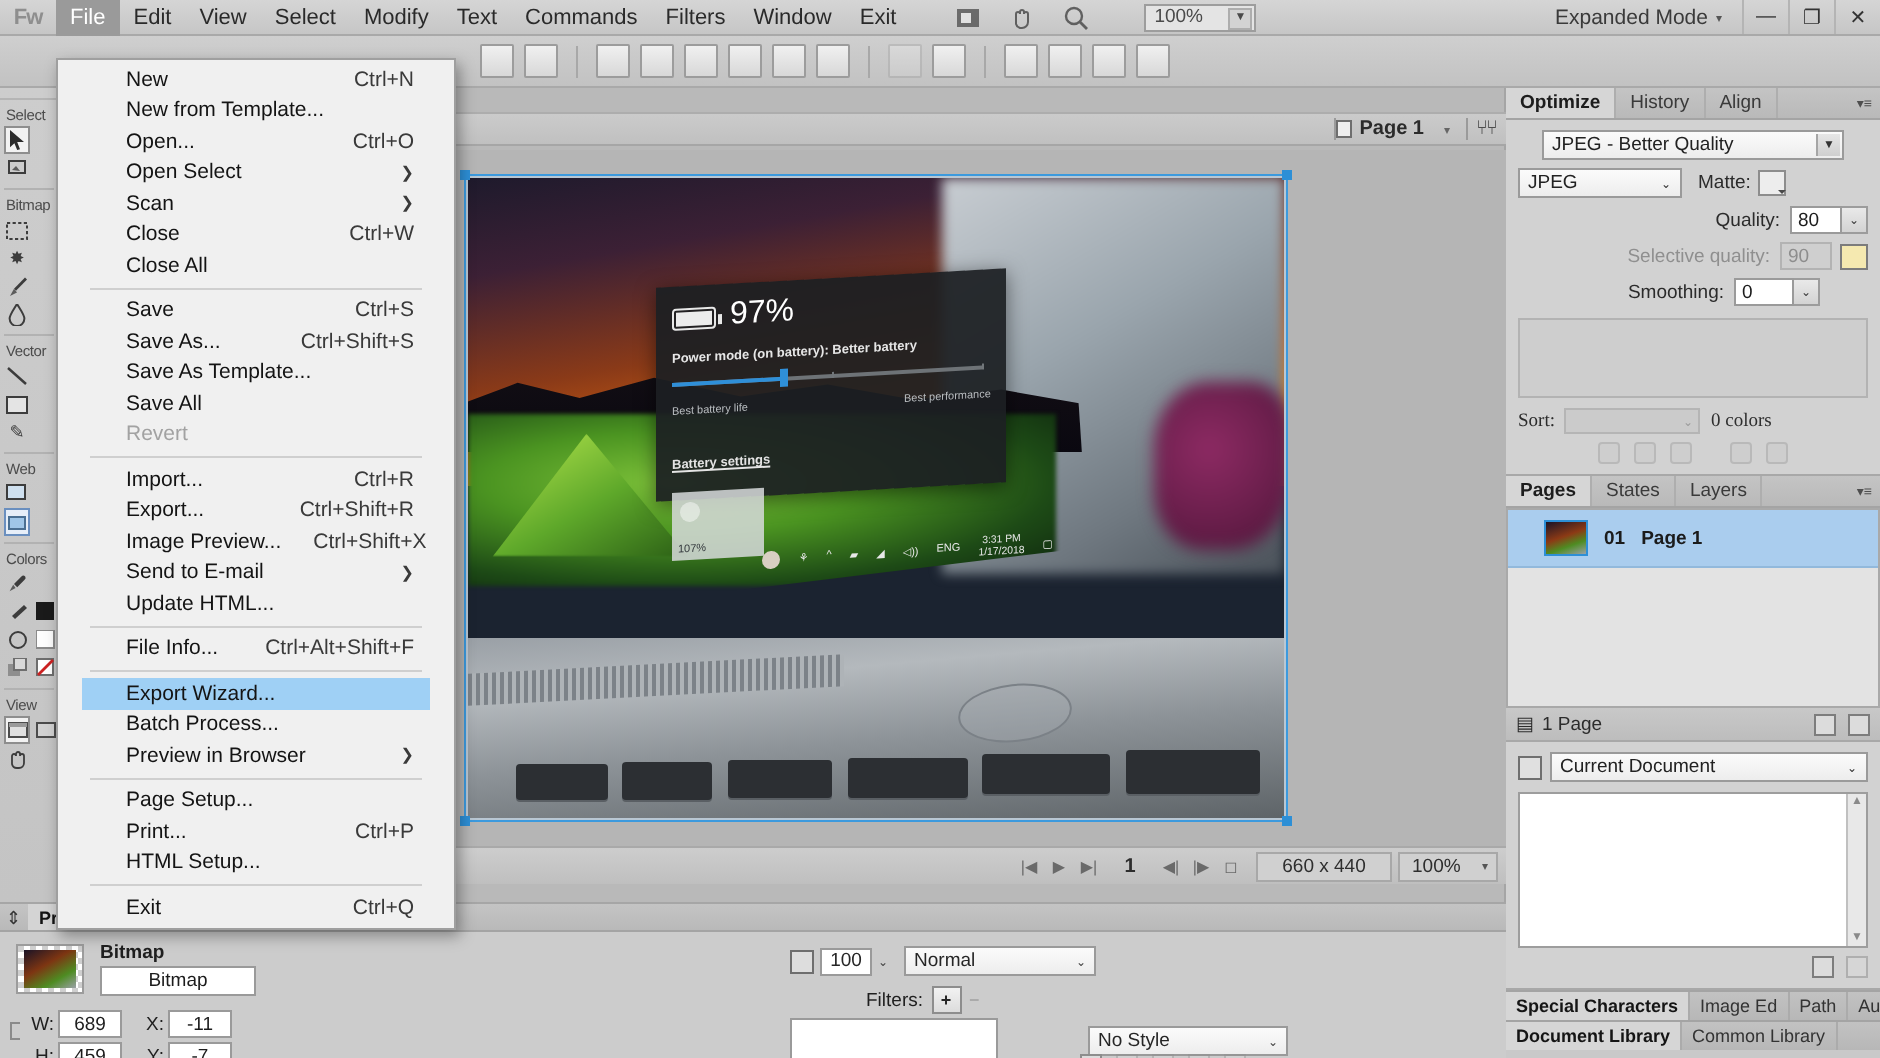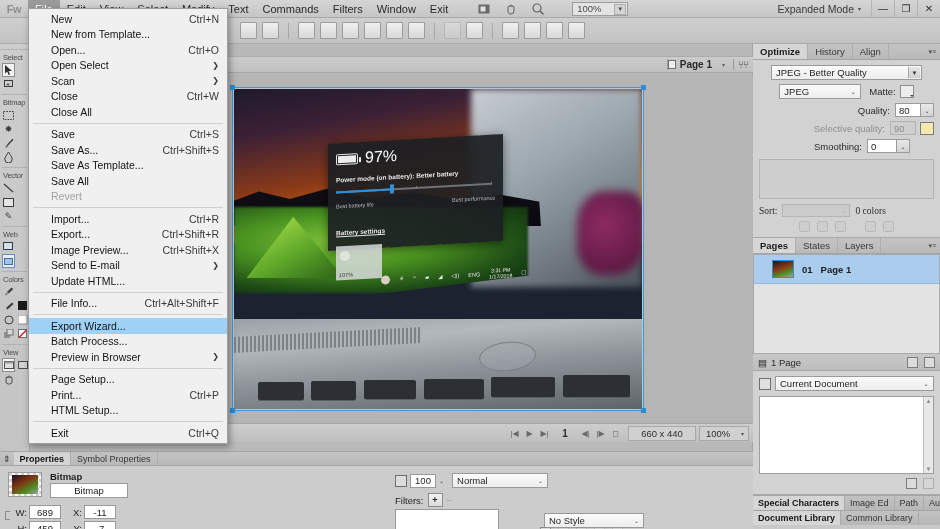--- a/index.html
+++ b/index.html
@@ -268,21 +268,21 @@
   .selectbox {
     height:15px; background:linear-gradient(#fbfbfb,#ededed);
     border:1px solid #9a9a9a; font-size:9.5px; color:#222;
     display:flex; align-items:center; padding-left:4px; position:relative;
   }
   .selectbox .ch {
     position:absolute; right:1px; top:1px; bottom:1px; width:12px;
     background:linear-gradient(#e6e6e6,#cfcfcf); border-left:1px solid #a5a5a5;
     display:flex; align-items:center; justify-content:center; font-size:6px; color:#333;
   }
-  .row { display:flex; align-items:center; margin-top:4px;justify-content:center; }
+  .row { display:flex; align-items:center; margin-top:4px; }
   .lbl { font-size:9.5px; color:#2b2b2b; }
   .lbl.dis { color:#8f8f8f;text-align:right; }
   .numbox {
     background:#fff; border:1px solid #9a9a9a; height:14px; width:26px;
     font-size:9.5px; display:flex; align-items:center; padding-left:3px; color:#1c1c1c;
   }
   .numbox.dis { background:#cfcfcf; color:#8d8d8d; border-color:#b3b3b3; }
   .spin {
     width:13px; height:14px; background:linear-gradient(#e9e9e9,#d3d3d3);
     border:1px solid #9c9c9c; border-left:0;
@@ -383,35 +383,35 @@
   .linkicon {
     position:absolute; left:5px; top:45px; width:5px; height:9px;
     border:1px solid #8a8a8a; border-right:0;
   }
   .opacity { position:absolute; left:395px; top:7px; display:flex; align-items:center; gap:3px; }
   .opic { width:12px; height:12px; border:1px solid #6e6e6e; background:#ddd; }
   .opval { width:26px; height:14px; background:#fff; border:1px solid #9a9a9a; font-size:9.5px; display:flex; align-items:center; justify-content:center; }
   .blend { width:96px; height:15px; background:linear-gradient(#fbfbfb,#ededed); border:1px solid #9a9a9a; font-size:9.5px; display:flex; align-items:center; padding-left:4px; position:relative; }
   .blend .ch { position:absolute; right:4px; font-size:6px; color:#444; }
   .filters { position:absolute; left:395px; top:27px; display:flex; align-items:center; gap:4px; }
-  .flab { font-size:9.5px; color:#1f1f1f; }
+  .flab { font-size:9.5px; color:#1f1f1f;margin-left:38px; }
   .fplus { width:15px; height:14px; background:linear-gradient(#f2f2f2,#dcdcdc); border:1px solid #8d8d8d; display:flex; align-items:center; justify-content:center; font-size:9px; font-weight:bold; }
   .fminus { font-size:9px; color:#9a9a9a; }
   .flist { position:absolute; left:395px; top:43px; width:104px; height:30px; background:#fff; border:1px solid #9a9a9a; }
   .stylesel { position:absolute; left:538px; top:43px; width:100px; height:15px; background:linear-gradient(#fbfbfb,#ededed); border:1px solid #9a9a9a; font-size:9.5px; display:flex; align-items:center; padding-left:4px; position:relative; }
   .stylesel .ch { position:absolute; right:4px; font-size:6px; color:#444; }
   .styleicons { position:absolute; left:540px; top:61px; display:flex; gap:7px; }
   .sic { width:11px; height:11px; border:1px solid #8d8d8d; background:#dcdcdc; }
   .sic.dim { opacity:.35; }
 
   
   .dropdown {
-    position:absolute; top:8px; left:28px; width:200px;
+    position:absolute; top:29px; left:28px; width:200px;
     background:#f0f0f0; border:1px solid #9f9f9f;
-    box-shadow:2px 3px 7px rgba(0,0,0,.35); z-index:50; padding:2px 0;
+    box-shadow:2px 3px 7px rgba(0,0,0,.35); z-index:50; padding:2px 12px;
   }
   .mrow {
     height:15.5px; display:flex; align-items:center; position:relative;
     padding:0 8px 0 22px; font-size:10.5px; color:#141414; white-space:nowrap;
   }
   .mrow.hl { background:#9fd0f5; }
   .mrow.dim { color:#a2a2a2; }
   .mrow .sc { margin-left:auto; font-size:10.5px; color:#3a3a3a; padding-left:16px; }
   .mrow .sub { margin-left:auto; font-size:8px; color:#3a3a3a; }
   .msep { height:1px; background:#cfcfcf; margin:3px 4px; }

